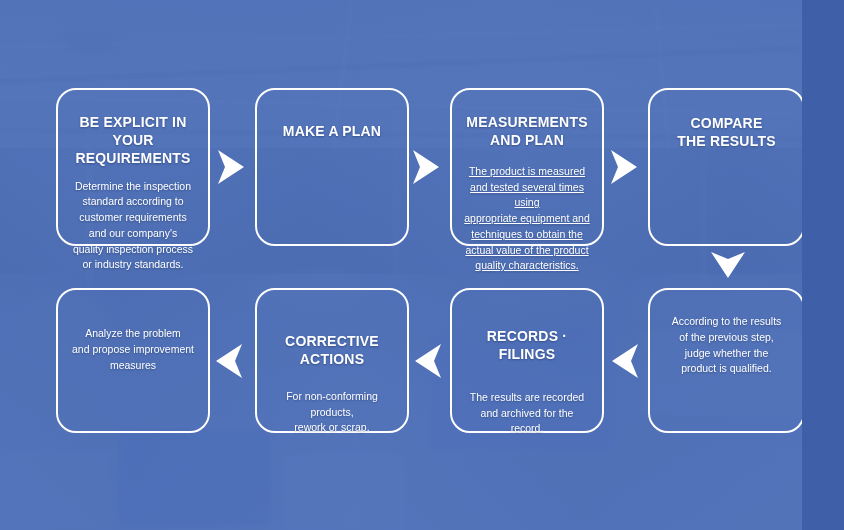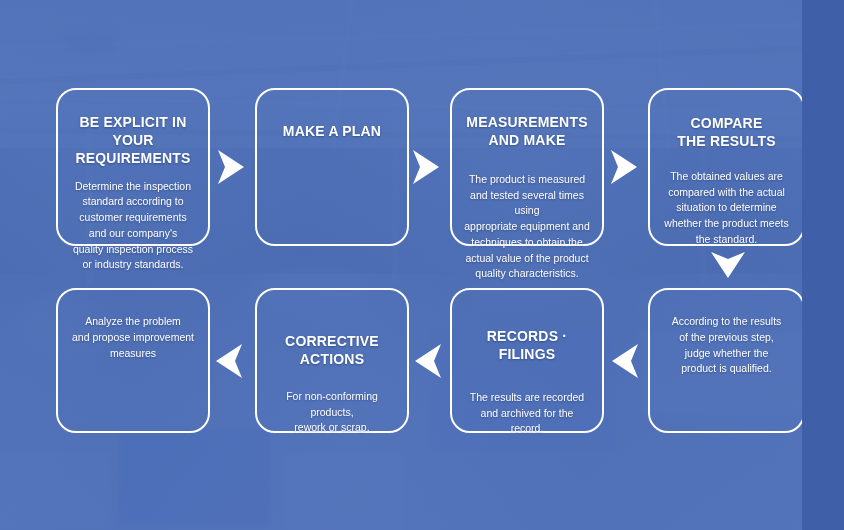--- a/index.html
+++ b/index.html
@@ -127,41 +127,41 @@
   #node-1 { left: 56px;  top: 88px;  width: 154px; height: 158px; }
   #node-1 .title { margin-top: 10px; }
   #node-1 .body  { margin-top: 11px; }
 
   #node-2 { left: 255px; top: 88px;  width: 154px; height: 158px; }
   #node-2 .title { margin-top: 19px; }
   #node-2 .body  { margin-top: 22px; }
 
   #node-3 { left: 450px; top: 88px;  width: 154px; height: 158px; }
   #node-3 .title { margin-top: 10px; }
-  #node-3 .body  { margin-top: 22px; }
+  #node-3 .body  { margin-top: 14px; text-decoration: underline; }
 
   #node-4 { left: 648px; top: 88px;  width: 157px; height: 158px; }
   #node-4 .title { margin-top: 11px; }
   #node-4 .body  { margin-top: 18px; }
 
   #node-5 { left: 648px; top: 288px; width: 157px; height: 145px; }
   #node-5 .title { margin-top: 7px; }
   #node-5 .body  { margin-top: 10px; }
 
   #node-6 { left: 450px; top: 288px; width: 154px; height: 145px; }
   #node-6 .title { margin-top: 24px; }
   #node-6 .body  { margin-top: 26px; }
 
   #node-7 { left: 255px; top: 288px; width: 154px; height: 145px; }
   #node-7 .title { margin-top: 29px; }
   #node-7 .body  { margin-top: 20px; }
 
   #node-8 { left: 56px;  top: 288px; width: 154px; height: 145px; }
   #node-8 .title { margin-top: 13px; }
-  #node-8 .body  { margin-top: 10px; }
+  #node-8 .body  { margin-top: 22px; }
 
   
   .arrow {
     position: absolute;
     width: 40px;
     height: 42px;
   }
   .arrow svg { display: block; width: 100%; height: 100%; }
 
   #arrow-1 { left: 211px; top: 146px; }
@@ -221,37 +221,32 @@
 quality inspection process
 or industry standards.</div>
     </div>
 
     <div class="node" id="node-2">
       <div class="title">MAKE A PLAN</div>
     </div>
 
     <div class="node" id="node-3">
       <div class="title">MEASUREMENTS
-AND MAKE</div>
+AND PLAN</div>
       <div class="body">The product is measured
 and tested several times using
 appropriate equipment and
 techniques to obtain the
 actual value of the product
 quality characteristics.</div>
     </div>
 
     <div class="node" id="node-4">
       <div class="title">COMPARE
 THE RESULTS</div>
-      <div class="body">The obtained values are
-compared with the actual
-situation to determine
-whether the product meets
-the standard.</div>
     </div>
 
     <div class="node" id="node-5">
       <div class="body">According to the results
 of the previous step,
 judge whether the
 product is qualified.</div>
     </div>
 
     <div class="node" id="node-6">

